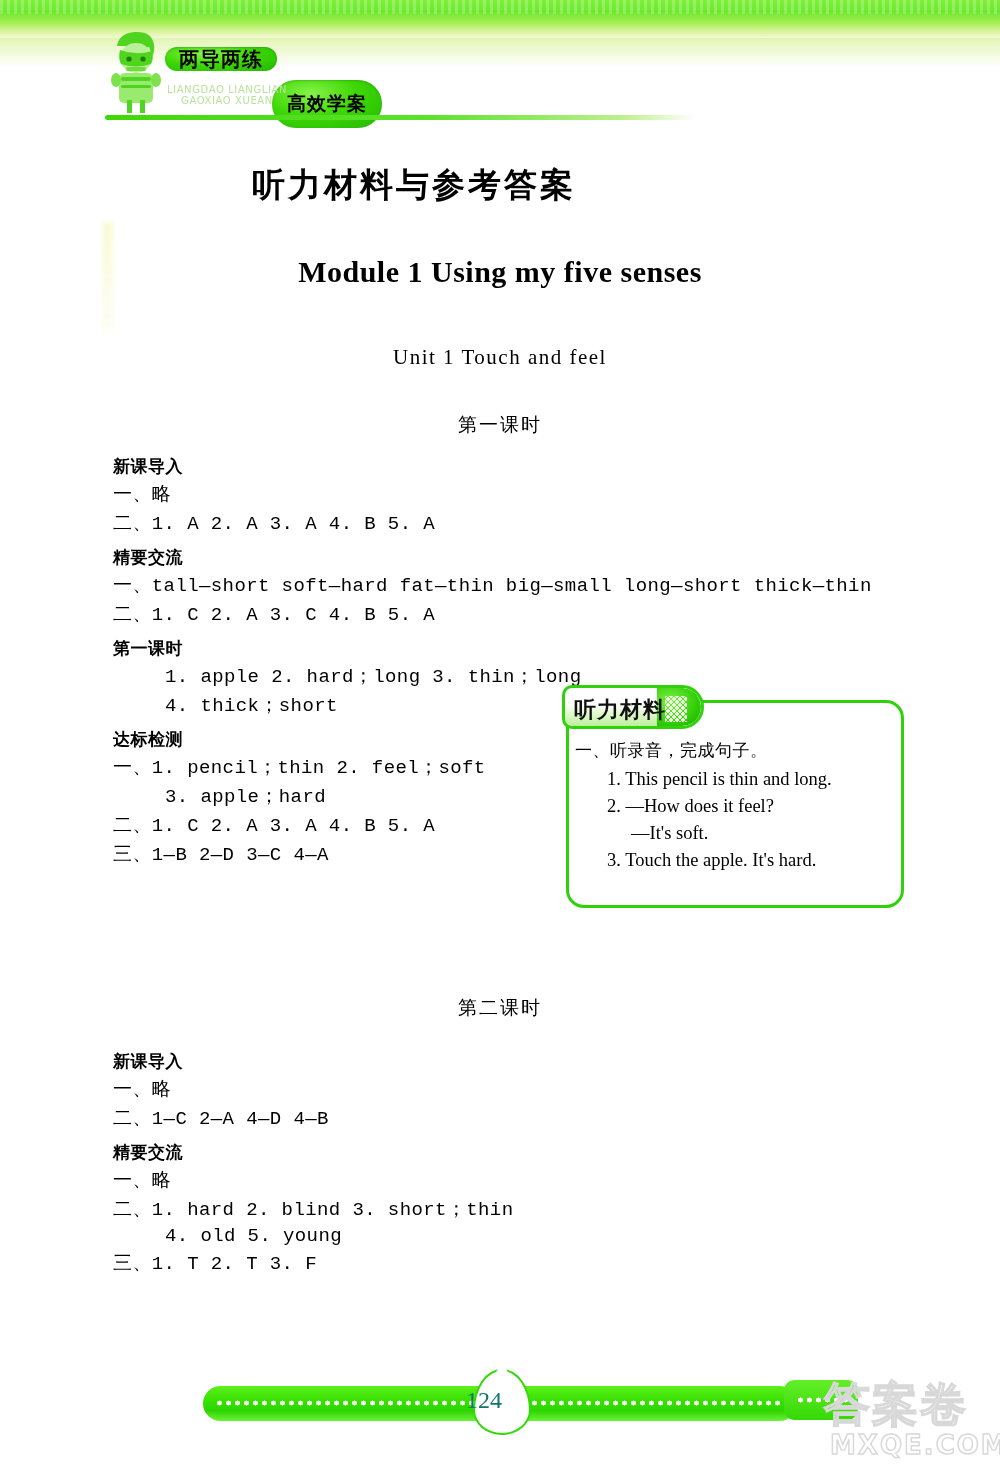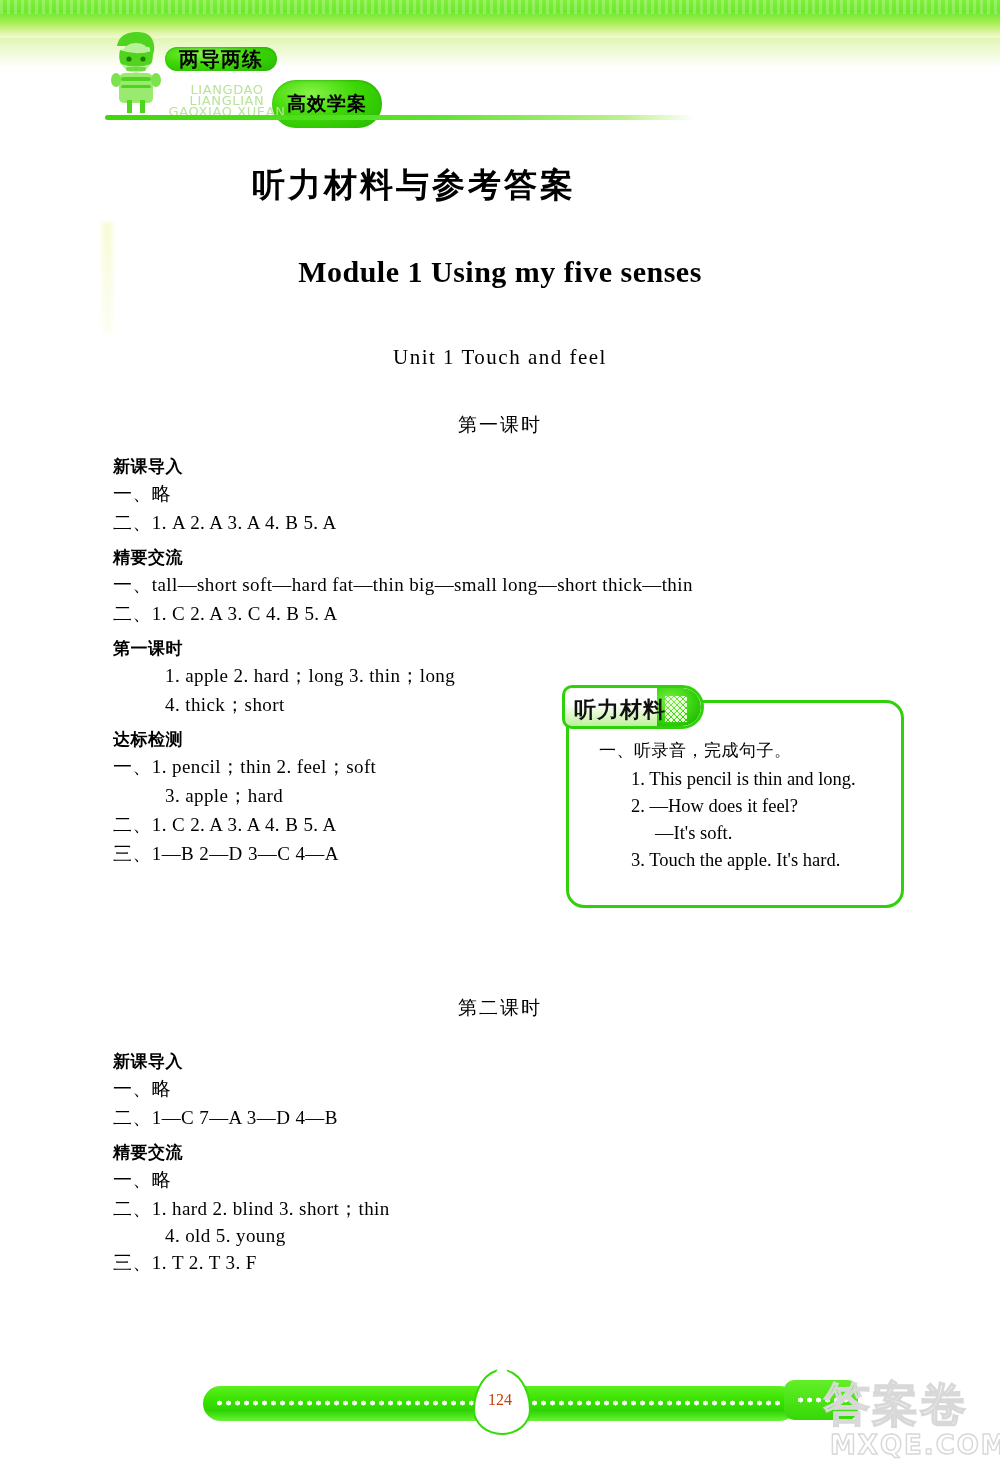--- a/index.html
+++ b/index.html
@@ -37,21 +37,21 @@
     font-weight:bold;
     display:flex;align-items:center;justify-content:center;
     letter-spacing:1px;
     box-shadow:0 1px 2px rgba(0,90,0,.25) inset;
   }
   .logo-pill-1{left:165px;top:47px;width:112px;height:24px;font-size:20px;}
   .logo-pill-2{left:272px;top:80px;width:110px;height:48px;font-size:19px;}
   .pinyin{
     position:absolute;left:166px;top:84px;width:122px;
     font-family:"DejaVu Sans", sans-serif;
-    font-size:13px;line-height:11px;color:#b9e39a;letter-spacing:.6px;
+    font-size:10px;line-height:11px;color:#b9e39a;letter-spacing:.6px;
     text-align:center;
   }
   .masthead-rule{
     position:absolute;left:105px;top:115px;width:590px;height:5px;
     background:linear-gradient(to right,#3fd806,#5ce22c 55%,#bff08e 88%,#ffffff);
     border-radius:3px;
   }
   .edge-blot{
     position:absolute;left:102px;top:222px;width:11px;height:112px;
     background:linear-gradient(to bottom,rgba(245,250,200,.75),rgba(250,252,225,.35));
@@ -82,21 +82,21 @@
   .period-2{left:0;top:995px;}
 
   
   .col{position:absolute;left:113px;width:470px;}
   .sec-head{
     font-family:"DejaVu Sans", sans-serif;
     font-weight:bold;font-size:17px;letter-spacing:.5px;
     margin:0 0 3px 0;
   }
   .ans-line{
-    font-family:Liberation Serif, serif;
+    font-family:Liberation Mono, monospace;
     font-size:19px;letter-spacing:.4px;
     margin:0 0 3px 0;white-space:nowrap;
   }
   .indent{padding-left:52px;}
   .row-gap{height:7px;}
 
   
   .lm-box{
     position:absolute;left:566px;top:700px;width:338px;height:208px;
     border:3px solid #2fd20a;border-radius:18px;background:#fff;
@@ -119,21 +119,21 @@
       radial-gradient(circle,#e9ffda 42%,transparent 45%),
       radial-gradient(circle,#e9ffda 42%,transparent 45%);
     background-size:6px 6px;
     background-position:0 0, 3px 3px;
   }
   .lm-tab-text{
     position:absolute;left:9px;top:7px;
     font-family:"DejaVu Sans", sans-serif;
     font-weight:bold;font-size:22px;letter-spacing:1px;color:#111;
   }
-  .lm-inner{padding:36px 14px 0 30px;}
+  .lm-inner{padding:36px 14px 0 6px;}
   .lm-q{
     font-family:"DejaVu Sans", sans-serif;
     font-size:17px;letter-spacing:.5px;margin:0 0 7px 0;
   }
   .lm-item{
     font-family:"Liberation Serif", serif;
     font-size:18.5px;margin:0 0 6px 0;padding-left:32px;white-space:nowrap;
   }
   .lm-item.sub{padding-left:56px;}
 
@@ -155,23 +155,23 @@
     border:2px solid #33d908;
     border-radius:50% 50% 50% 50% / 62% 62% 38% 38%;
     transform:rotate(0deg);
   }
   .foot-drop:before{
     content:"";position:absolute;left:50%;top:-9px;margin-left:-7px;
     width:0;height:0;border-left:7px solid transparent;border-right:7px solid transparent;
     border-bottom:12px solid #ffffff;
   }
   .page-num{
-    position:absolute;left:473px;top:1369px;width:54px;height:62px;
+    position:absolute;left:457px;top:1369px;width:54px;height:62px;
     display:flex;align-items:center;justify-content:center;
-    font-family:"Liberation Serif", serif;font-size:16px;color:#c2410c;
+    font-family:"Liberation Serif", serif;font-size:24px;color:#0f766e;
   }
   
   .wm{
     position:absolute;left:806px;top:1372px;width:194px;height:96px;
     pointer-events:none;
   }
   .wm-cn{
     position:absolute;left:18px;top:2px;
     font-family:"DejaVu Sans", sans-serif;font-weight:bold;font-size:46px;
     letter-spacing:2px;
@@ -246,21 +246,21 @@
     <div class="sec-head">达标检测</div>
     <div class="ans-line">一、1. pencil；thin   2. feel；soft</div>
     <div class="ans-line indent">3. apple；hard</div>
     <div class="ans-line">二、1. C  2. A  3. A  4. B  5. A</div>
     <div class="ans-line">三、1—B  2—D  3—C  4—A</div>
   </div>
 
 <div class="col" id="period2-col" style="top:1050px;">
     <div class="sec-head">新课导入</div>
     <div class="ans-line">一、略</div>
-    <div class="ans-line">二、1—C  7—A  3—D  4—B</div>
+    <div class="ans-line">二、1—C  2—A  4—D  4—B</div>
     <div class="row-gap"></div>
     <div class="sec-head">精要交流</div>
     <div class="ans-line">一、略</div>
     <div class="ans-line">二、1. hard   2. blind   3. short；thin</div>
     <div class="ans-line indent">4. old    5. young</div>
     <div class="ans-line">三、1. T  2. T  3. F</div>
   </div>
 
 <div class="lm-box">
   <div class="lm-inner" id="lm-inner">

